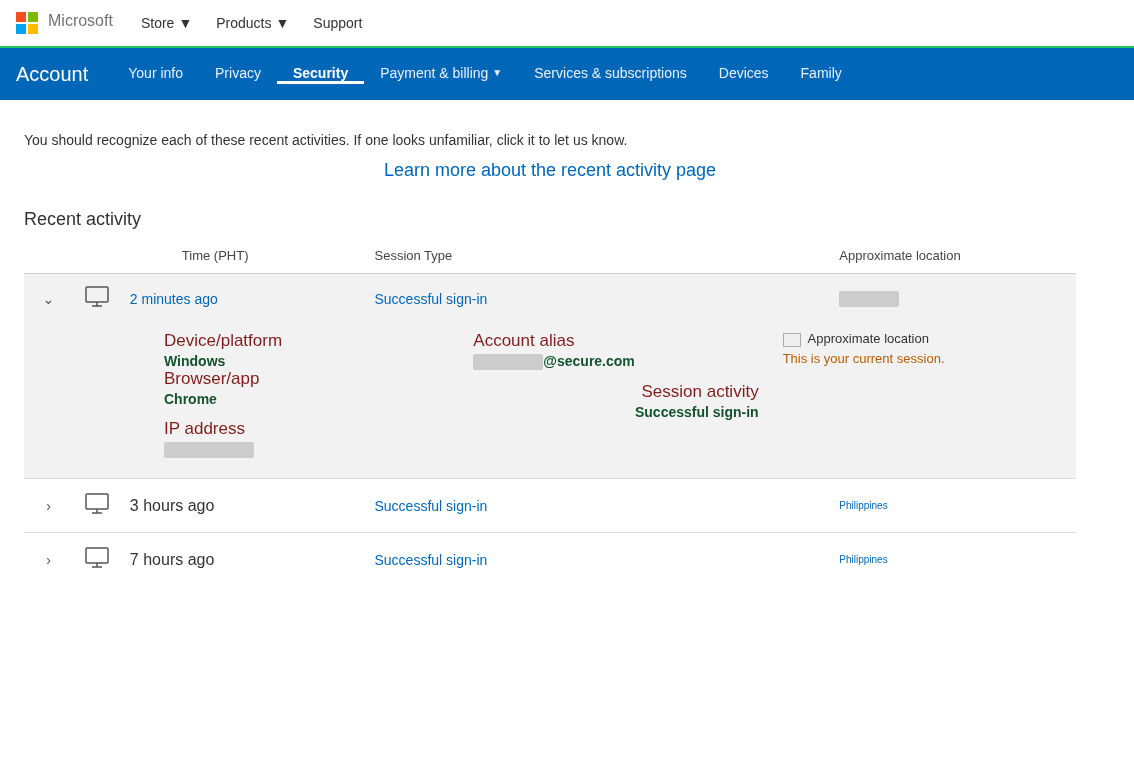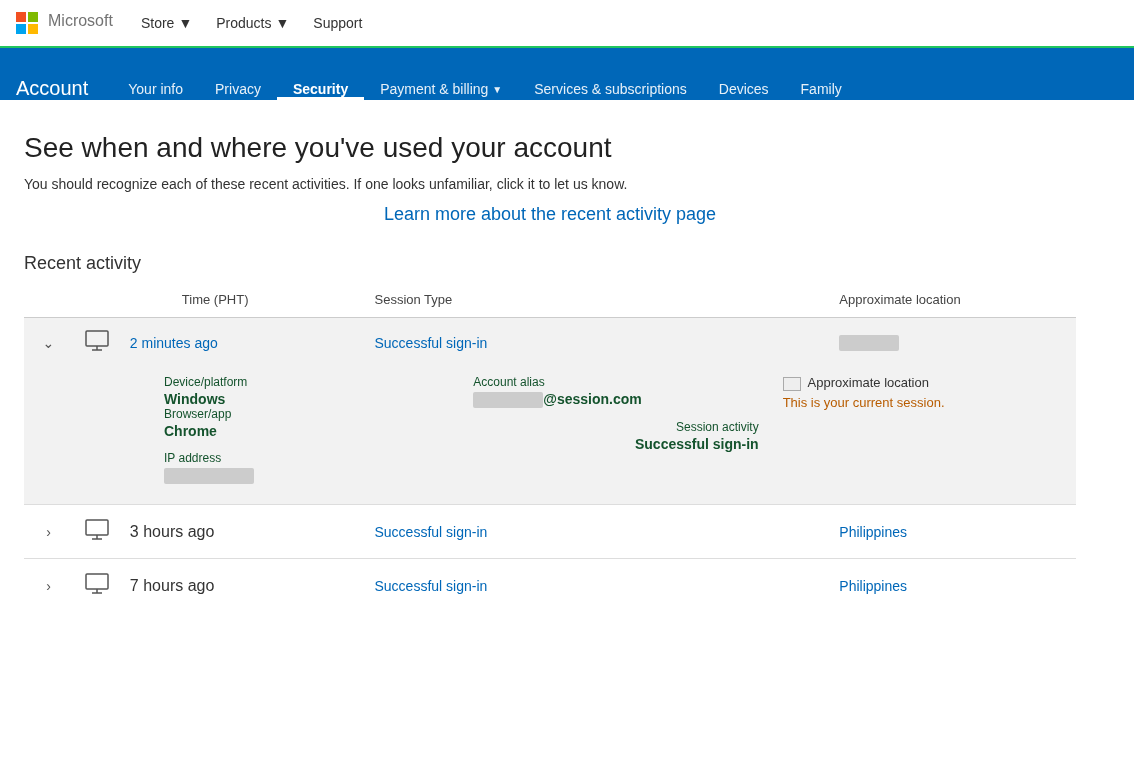--- a/index.html
+++ b/index.html
@@ -31,21 +31,21 @@
     .ms-brand { font-size: 16px; color: #737373; font-weight: 300; margin-left: 8px; }
     .top-nav { display: flex; gap: 24px; margin-left: 16px; }
     .top-nav a {
       text-decoration: none; color: #333; font-size: 14px; display: flex; align-items: center; gap: 4px;
     }
 
     
     .account-nav {
       background: #0067b8;
       display: flex;
-      align-items: flex-end;
+      align-items: center;
       padding: 0 16px;
       height: 52px;
     }
     .account-nav-title {
       color: #fff;
       font-size: 20px;
       font-weight: 400;
       display: flex;
       align-items: center;
       padding-right: 24px;
@@ -108,21 +108,21 @@
 
     .activity-row-detail {
       background: #f2f2f2;
     }
     .activity-row-detail td { padding: 8px 8px 20px 60px; }
     .detail-grid {
       display: grid;
       grid-template-columns: 1fr 1fr 1fr;
       gap: 12px 24px;
     }
-    .detail-item label { font-size: 12px; color: #14532d; display: block; margin-bottom: 2px; }
+    .detail-item label { font-size: 17px; color: #7f1d1d; display: block; margin-bottom: 2px; }
     .detail-item span { font-size: 14px; font-weight: 600; color: #14532d; }
     .detail-item .redacted {
       display: inline-block;
       background: #ccc;
       border-radius: 2px;
       height: 16px;
       width: 90px;
       vertical-align: middle;
     }
     .location-block { font-size: 13px; }
@@ -138,21 +138,21 @@
 
     .non-expanded-row {
       background: #fff;
       border-top: 1px solid #ddd;
     }
     .non-expanded-row td { padding: 14px 8px; vertical-align: middle; }
     .non-expanded-row td.col-toggle { width: 40px; text-align: center; color: #555; }
     .non-expanded-row td.col-icon { width: 40px; text-align: center; color: #555; }
     .non-expanded-row td.col-time-val { font-size: 16px; color: #333; }
     .non-expanded-row td.col-session-val { font-size: 14px; color: #0067b8; }
-    .non-expanded-row td.col-location-val { font-size: 14px; color: #0067b8; }
+    .non-expanded-row td.col-location-val { font-size: 10px; color: #0067b8; }
 
     .toggle-icon { font-size: 14px; color: #555; cursor: pointer; }
     .location-redacted {
       display: inline-block;
       background: #ccc;
       border-radius: 2px;
       height: 16px;
       width: 60px;
       vertical-align: middle;
     }
@@ -195,21 +195,20 @@
       <span>Payment &amp; billing</span>
       <span class="chevron">▼</span>
     </a>
     <a href="#">Services &amp; subscriptions</a>
     <a href="#">Devices</a>
     <a href="#">Family</a>
   </nav>
 </div>
 
 <div class="main-content">
-  <h1 class="page-title">See when and where you've used your account</h1>
   <p class="page-subtitle">
     <span>You should recognize each of these recent activities. If one looks unfamiliar, click it to let us know.</span>
   </p>
   <div class="page-links">
     <a href="#">Learn more about the recent activity page</a>
   </div>
 
   <h2 class="section-title">Recent activity</h2>
 
   <table class="activity-table">
@@ -256,21 +255,21 @@
               </div>
               <div class="detail-item" style="margin-top:12px;">
                 <label>IP address</label>
                 <span class="redacted"></span>
               </div>
             </div>
             <div>
               <div class="detail-item">
                 <label>Account alias</label>
                 <span>
-                  <span class="redacted" style="width:70px;"></span><span>@session.com</span>
+                  <span class="redacted" style="width:70px;"></span><span>@secure.com</span>
                 </span>
               </div>
               <div class="detail-item" style="margin-top:12px;text-align:right;">
                 <label>Session activity</label>
                 <span>Successful sign-in</span>
               </div>
             </div>
             <div>
               <div class="location-block">
                 <span class="loc-img-placeholder"></span>

